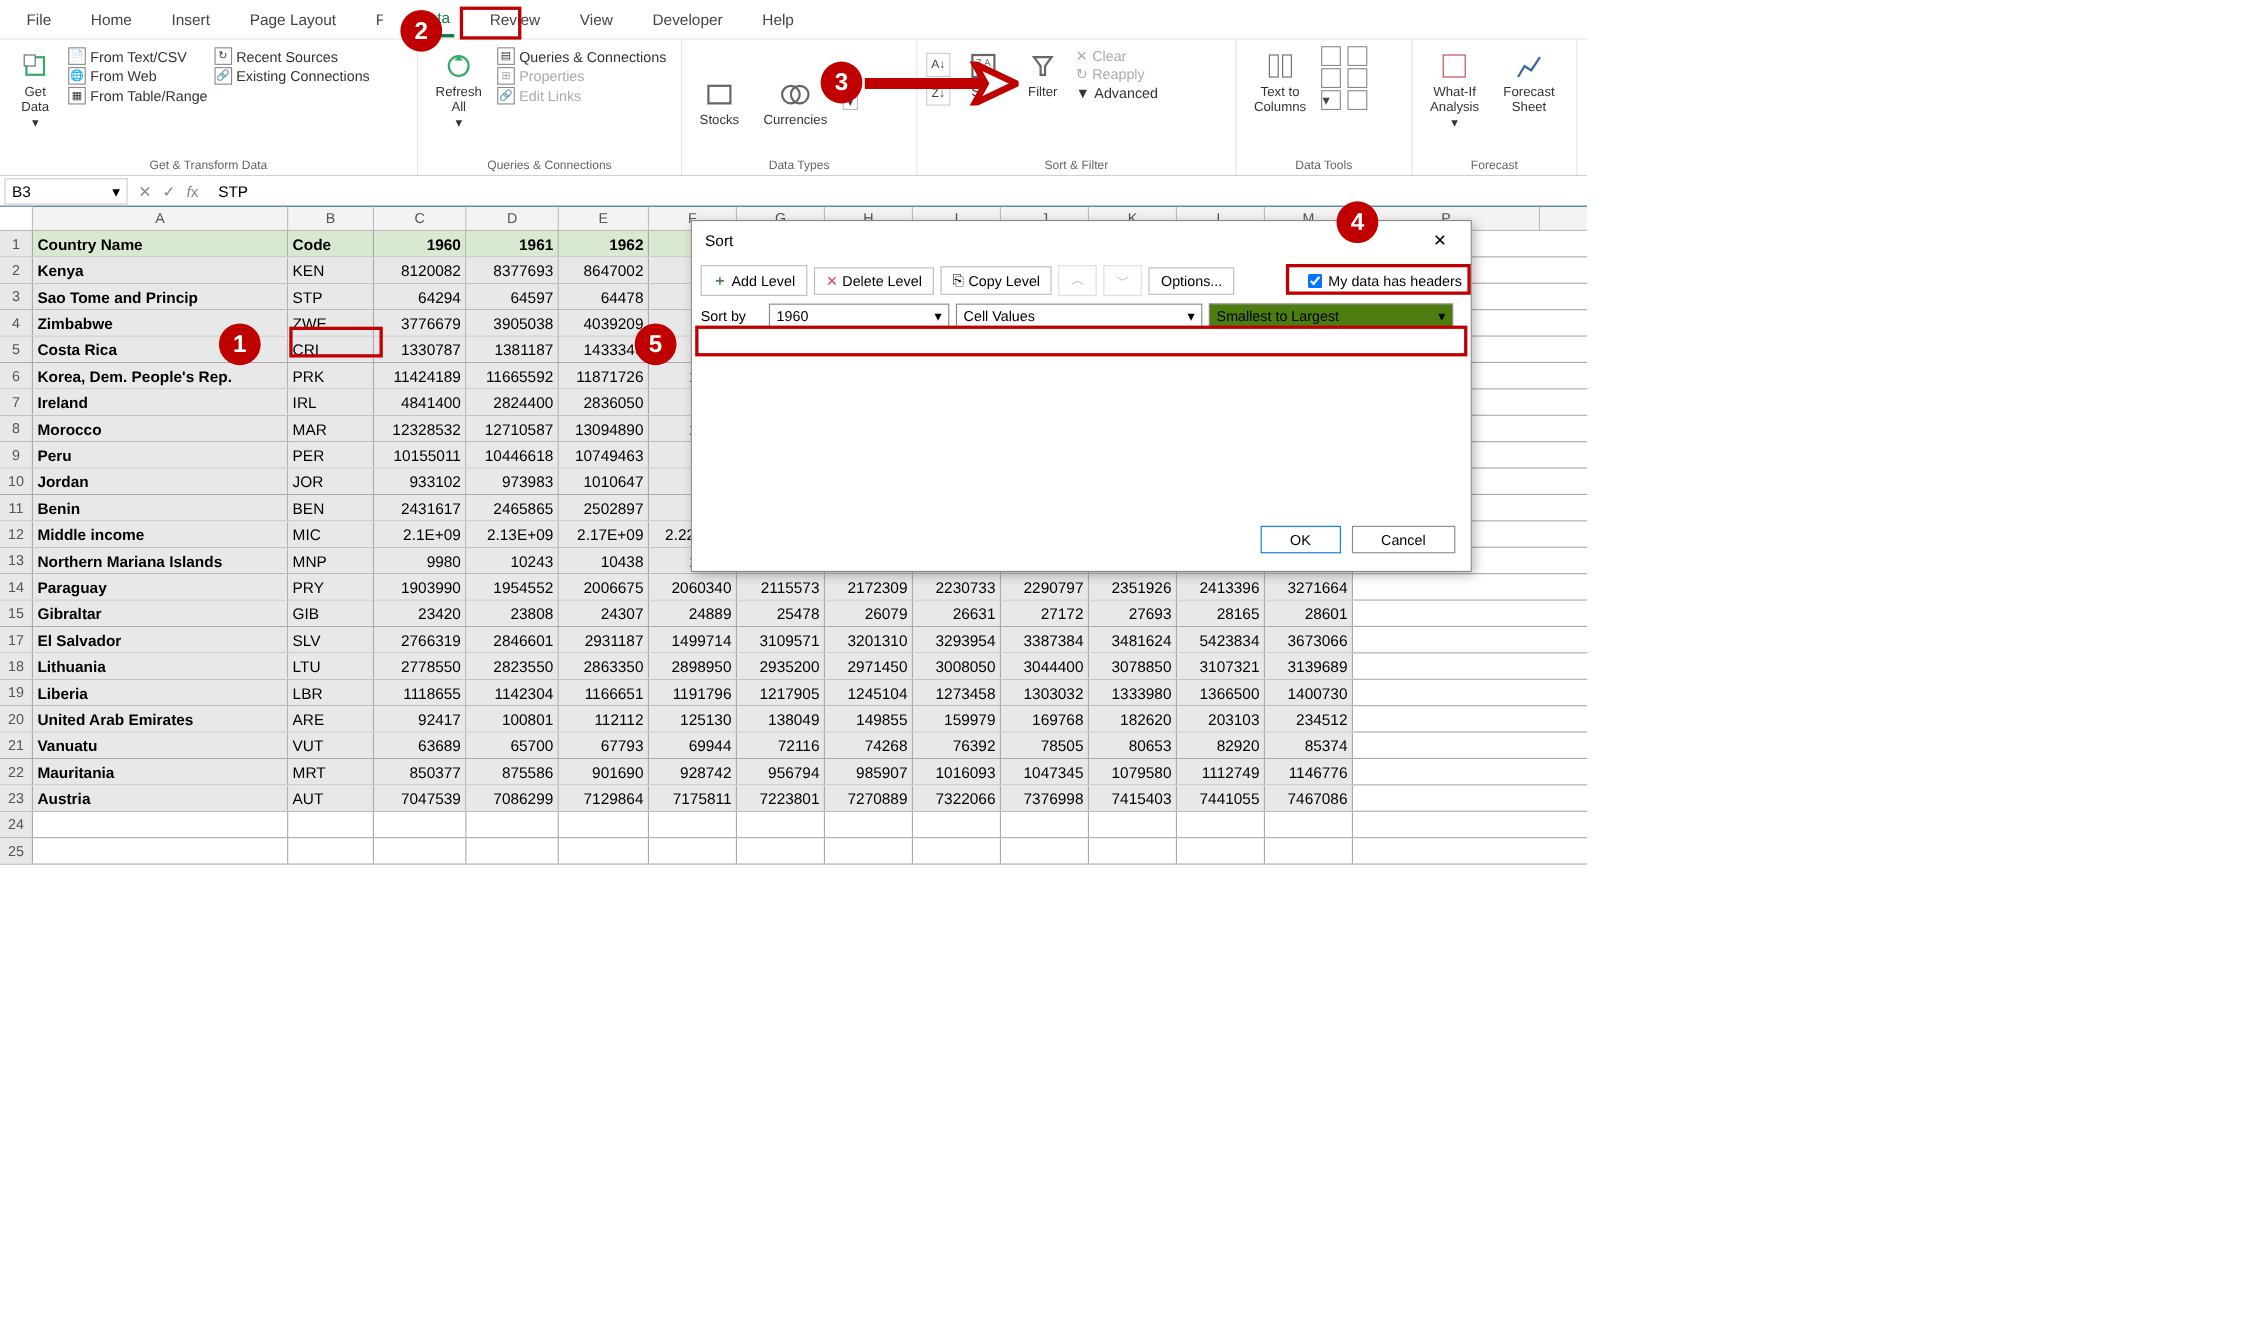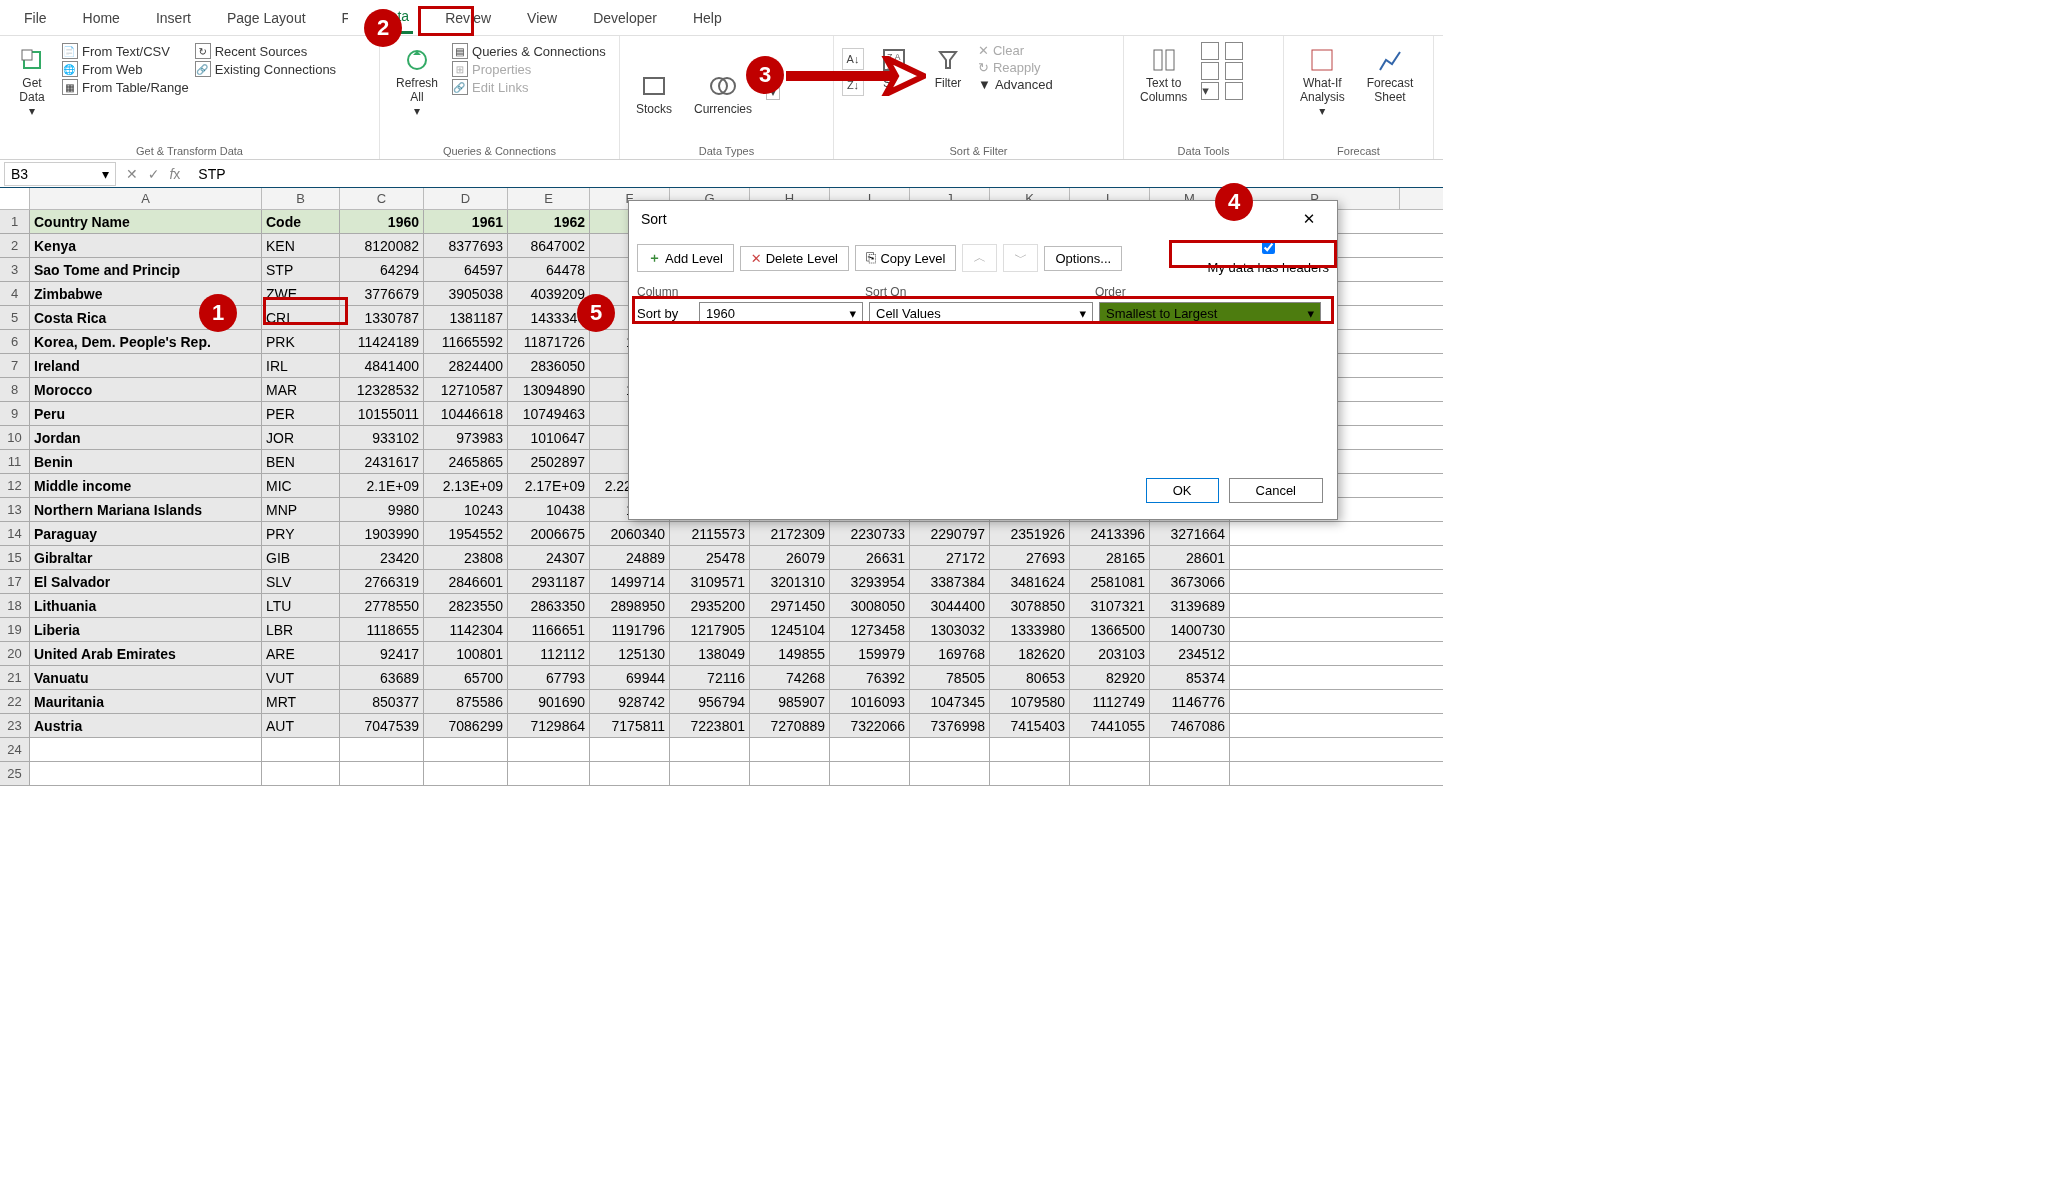--- a/index.html
+++ b/index.html
@@ -50,21 +50,21 @@
 .wG{width:80px;} .wH{width:80px;} .wI{width:80px;} .wJ{width:80px;} .wK{width:80px;} .wL{width:80px;} .wM{width:80px;} .wP{width:170px;}
 
 
 .sort-dialog { position:absolute; left:628px; top:200px; width:710px; height:320px; background:#fff; border:1px solid #888; box-shadow: 3px 3px 10px rgba(0,0,0,0.3); z-index:200;}
 .sort-dialog .titlebar { height:36px; display:flex; align-items:center; justify-content:space-between; padding:0 12px; font-size:14px;}
 .sort-dialog .close-btn { width:32px; height:28px; display:flex; align-items:center; justify-content:center; cursor:pointer; font-size:15px;}
 .sort-dialog .toolbar { display:flex; align-items:center; gap:6px; padding:4px 8px;}
 .sort-dialog .toolbar .btn { border:1px solid #bbb; padding:4px 10px; font-size:13px; display:flex; align-items:center; gap:4px; cursor:pointer;}
 .sort-dialog .toolbar .btn.disabled { color:#aaa; border-color:#ddd;}
 .sort-dialog .toolbar .spacer { flex:1; }
-.sort-dialog .toolbar .checkbox { display:flex; align-items:center; gap:6px; font-size:13px;flex-direction:column;}
+.sort-dialog .toolbar .checkbox { display:flex; align-items:center; gap:6px; font-size:13px;}
 .sort-dialog .criteria-head { display:flex; padding:6px 8px 0 8px; font-size:12px; color:#555;}
 .sort-dialog .criteria-head div:nth-child(1){ width:228px; }
 .sort-dialog .criteria-head div:nth-child(2){ width:230px; }
 .sort-dialog .criteria-head div:nth-child(3){ width:220px; }
 .sort-dialog .criteria-row { display:flex; padding:3px 8px; align-items:center; gap:6px;}
 .sort-dialog .criteria-row .lbl { width:56px; font-size:13px;}
 .sort-dialog .dropdown { border:1px solid #888; height:22px; display:flex; align-items:center; justify-content:space-between; padding:0 6px; font-size:13px;}
 .sort-dialog .dropdown.sortcol { width:164px; }
 .sort-dialog .dropdown.sorton { width:224px; }
 .sort-dialog .dropdown.order { width:222px; background:#4d7c0f;}
@@ -570,21 +570,21 @@
         <div class="cell selected-data wB">SLV</div>
         <div class="cell selected-data right wC">2766319</div>
         <div class="cell selected-data right wD">2846601</div>
         <div class="cell selected-data right wE">2931187</div>
         <div class="cell selected-data right wF">1499714</div>
         <div class="cell selected-data right wG">3109571</div>
         <div class="cell selected-data right wH">3201310</div>
         <div class="cell selected-data right wI">3293954</div>
         <div class="cell selected-data right wJ">3387384</div>
         <div class="cell selected-data right wK">3481624</div>
-        <div class="cell selected-data right wL">2581081</div>
+        <div class="cell selected-data right wL">5423834</div>
         <div class="cell selected-data right wM">3673066</div>
       </div>
       <div class="row">
         <div class="rowhead">18</div>
         <div class="cell selected-data wA" style="font-weight: bold;">Lithuania</div>
         <div class="cell selected-data wB">LTU</div>
         <div class="cell selected-data right wC">2778550</div>
         <div class="cell selected-data right wD">2823550</div>
         <div class="cell selected-data right wE">2863350</div>
         <div class="cell selected-data right wF">2898950</div>
@@ -732,25 +732,20 @@
     <div class="btn disabled">﹀</div>
     <div class="btn">
           <span>Options...</span>
         </div>
     <div class="spacer"></div>
     <label class="checkbox">
       <input type="checkbox" checked="" style="">
       <span>My data has headers</span>
     </label>
   </div>
-  <div class="criteria-head">
-    <div>Column</div>
-    <div>Sort On</div>
-    <div>Order</div>
-  </div>
   <div class="criteria-row">
     <div class="lbl">Sort by</div>
     <div class="dropdown sortcol">
           <span>1960</span>
           <span>▾</span>
         </div>
     <div class="dropdown sorton">
           <span>Cell Values</span>
           <span>▾</span>
         </div>

